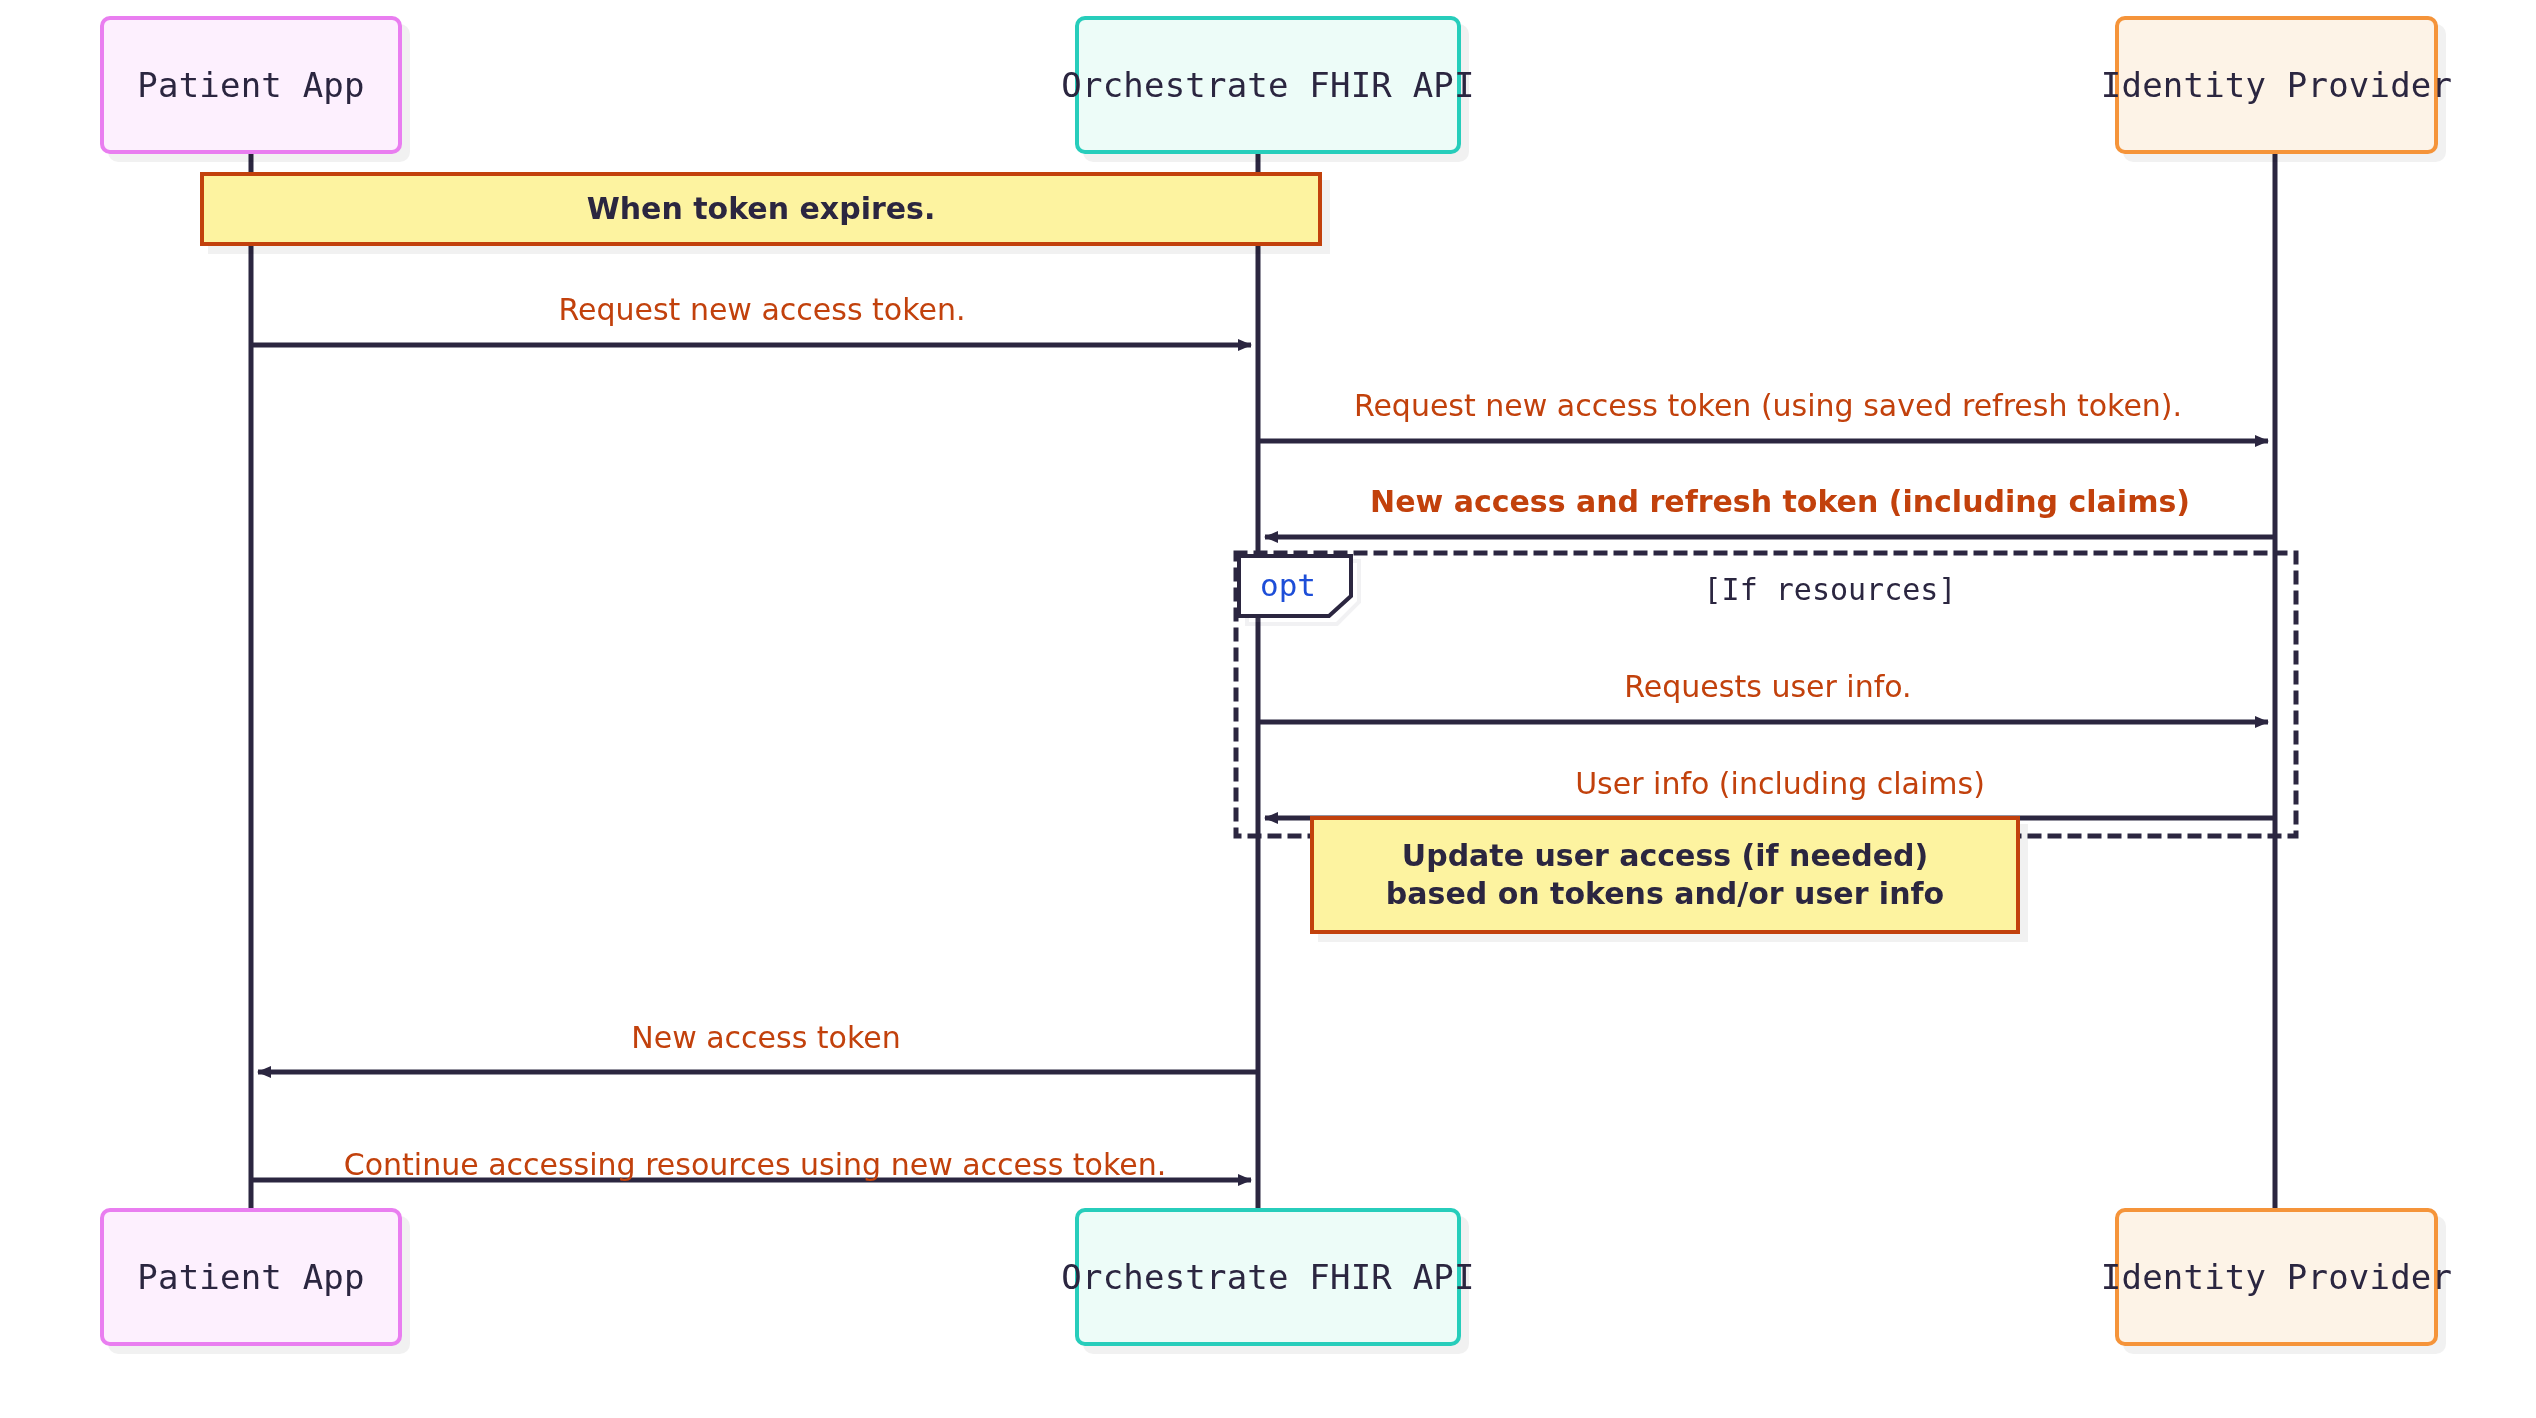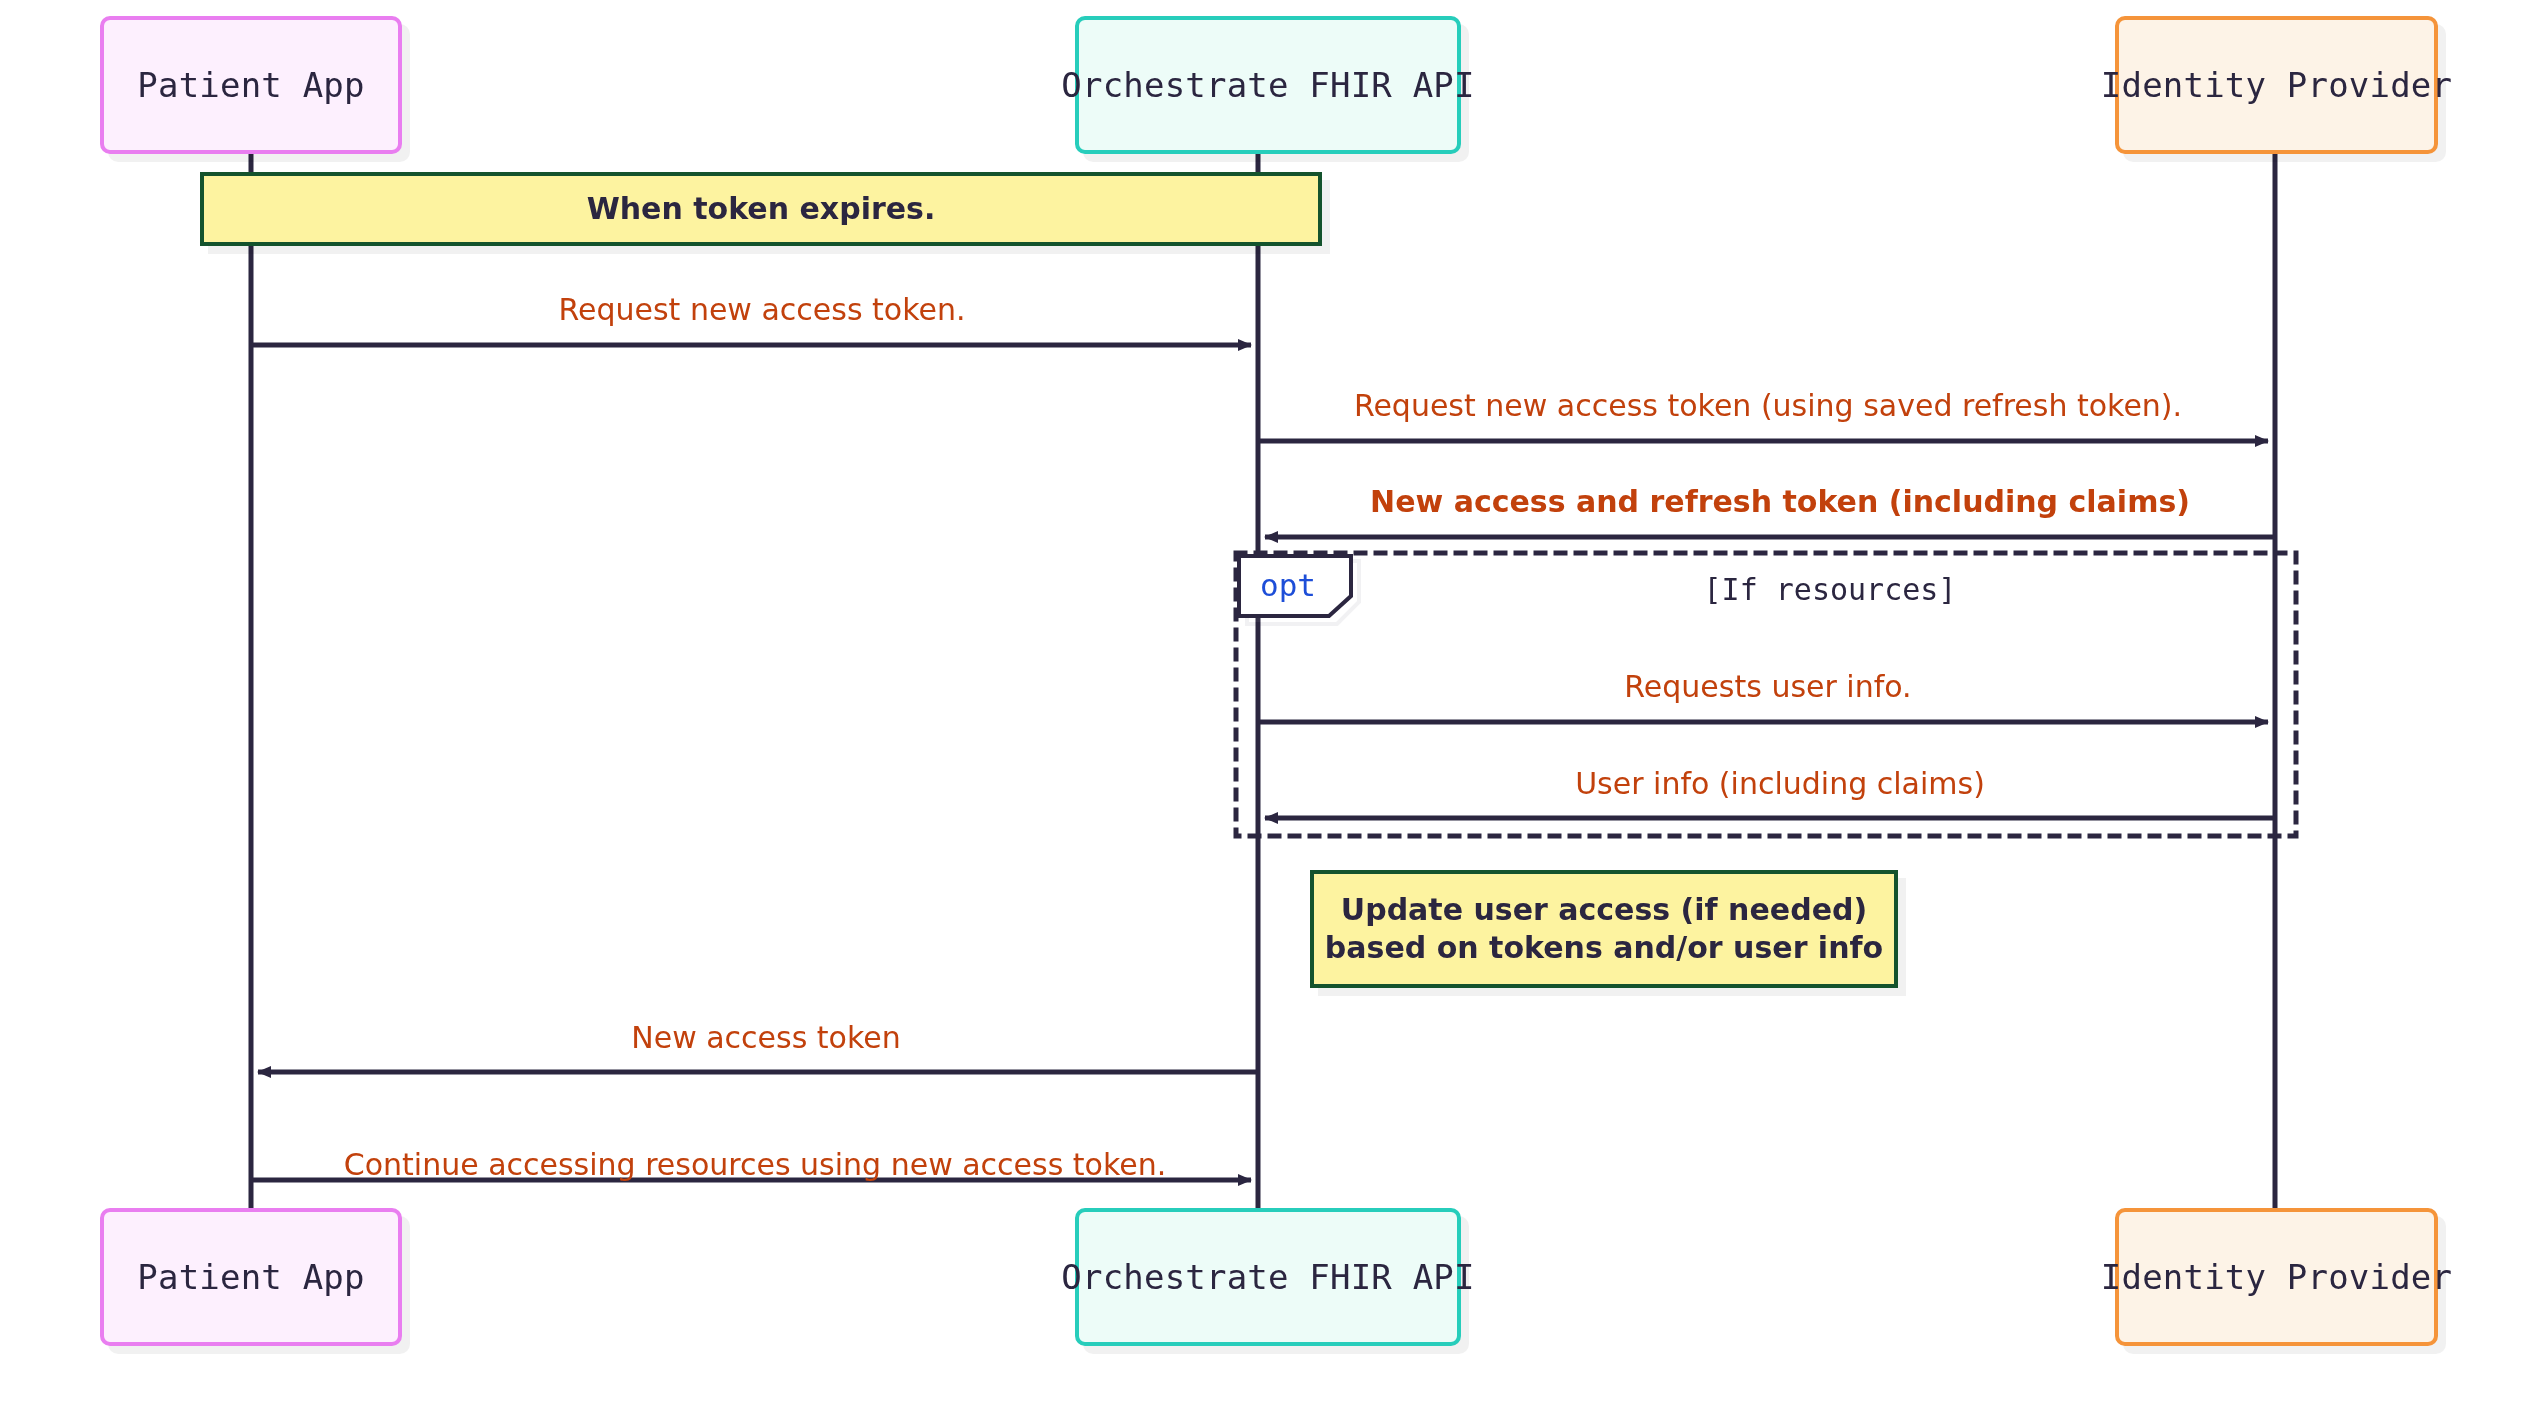--- a/index.html
+++ b/index.html
@@ -41,21 +41,21 @@
   .actor-label {
     font-size: 34px;
     color: #2b2640;
     font-family: "DejaVu Sans Mono", monospace;
     letter-spacing: 0.2px;
     white-space: nowrap;
   }
   .note-box {
     position: absolute;
     box-sizing: border-box;
-    border: 4px solid #14532d;
+    border: 4px solid #c2410c;
     background: #FDF3A0;
     display: flex;
     align-items: center;
     justify-content: center;
     box-shadow: 8px 8px 0 0 rgba(0,0,0,0.055);
     z-index: 5;
   }
   .note-text {
     font-size: 30px;
     font-weight: bold;
@@ -144,21 +144,21 @@
   <div class="msg-label" style="left:1780px; top:484px;font-weight:bold;">New access and refresh token (including claims)</div>
   <div class="msg-label" style="left:1768px; top:669px;">Requests user info.</div>
   <div class="msg-label" style="left:1780px; top:766px;">User info (including claims)</div>
   <div class="msg-label" style="left:766px; top:1020px;">New access token</div>
   <div class="msg-label" style="left:755px; top:1118px;margin-top:29px;">Continue accessing resources using new access token.</div>
 
   <div class="note-box" style="left:200px; top:172px; width:1122px; height:74px;">
     <span class="note-text">When token expires.</span>
   </div>
 
-  <div class="note-box" style="left:1310px; top:870px; width:588px; height:118px;">
+  <div class="note-box" style="left:1310px; top:816px; width:710px; height:118px;">
     <span class="note-text">
       <span>Update user access (if needed)</span><br>
       <span>based on tokens and/or user info</span>
     </span>
   </div>
 
   <div class="actor-box" style="left:100px; top:16px; width:302px; height:138px; border-color:#E97EF0; background:#FDF0FE; z-index:8;">
     <span class="actor-label">Patient App</span>
   </div>
   <div class="actor-box" style="left:1075px; top:16px; width:386px; height:138px; border-color:#27CDBB; background:#EDFCF8; z-index:8;">

